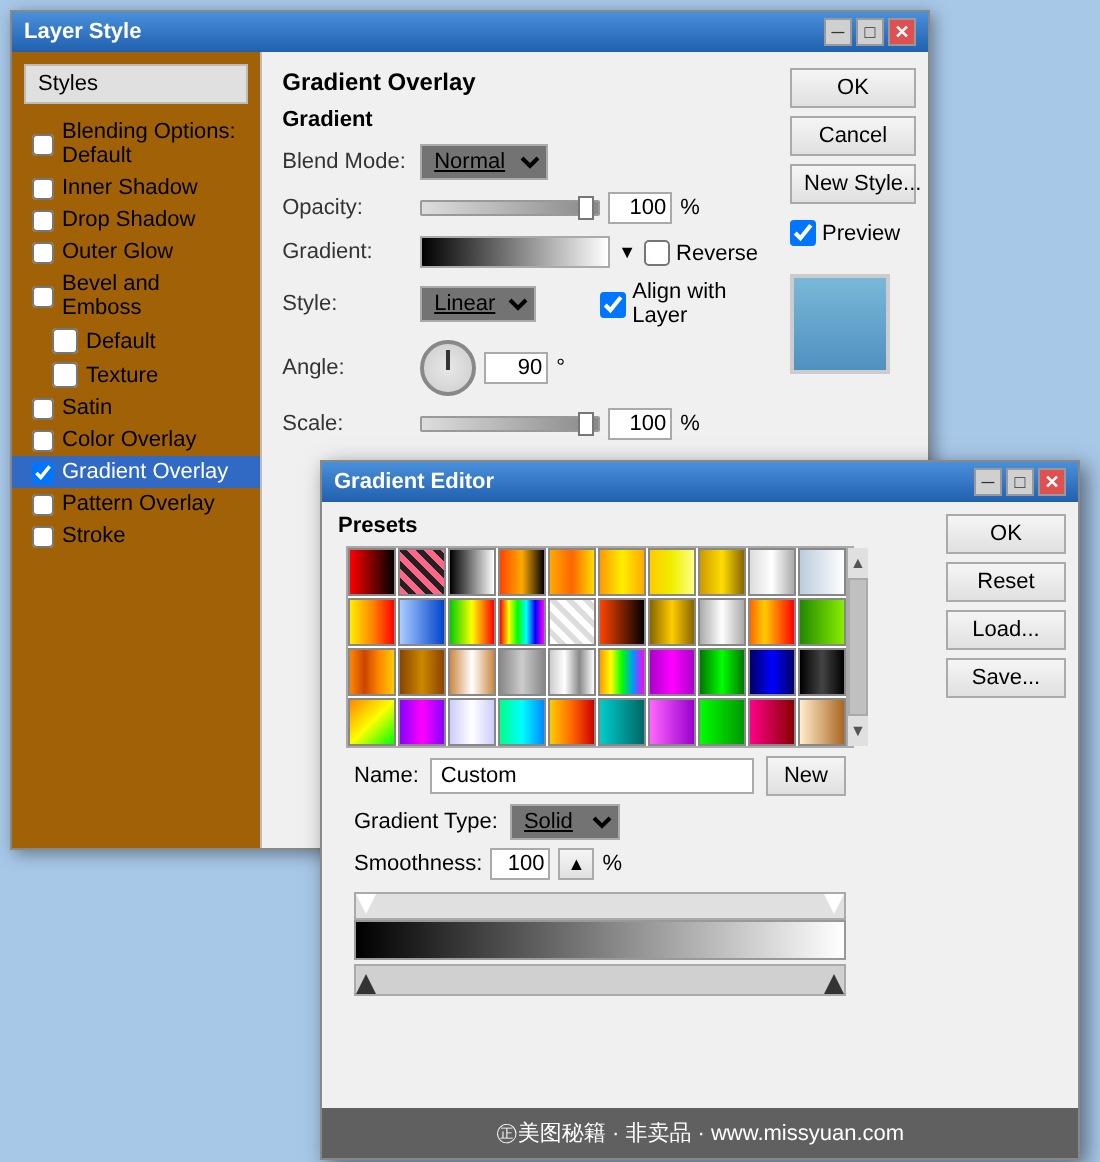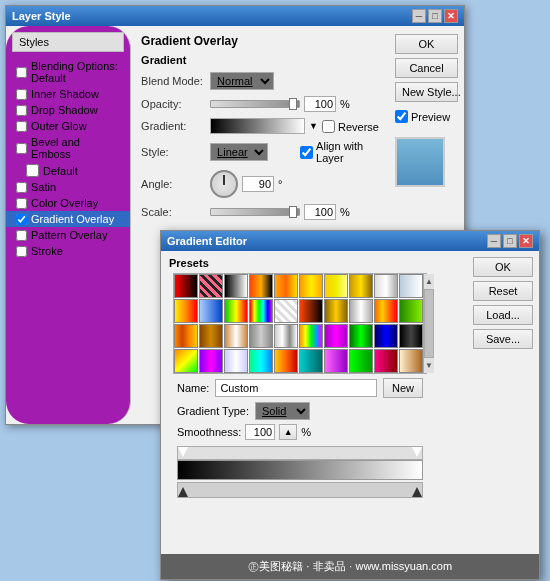--- a/index.html
+++ b/index.html
@@ -39,23 +39,22 @@
 
     .window-content {
       display: flex;
       height: calc(100% - 20px);
     }
 
     
     .sidebar {
       width: 155px;
       border-right: 1px solid #bbb;
-      background: #a21caf;
+      background: #a16207;
       overflow-y: auto;
-      border-radius: 23px;
     }
     .sidebar-header {
       background: #e0e0e0;
       border: 1px solid #bbb;
       padding: 3px 6px;
       margin: 6px;
       font-size: 11px;
     }
     .sidebar-item {
       padding: 2px 10px;
@@ -441,20 +440,24 @@
         <span>Outer Glow</span>
       </div>
       <div class="sidebar-item">
         <input type="checkbox" style="">
         <span>Bevel and Emboss</span>
       </div>
       <div class="sidebar-subitem">
         <input type="checkbox" style="">
         <span>Default</span>
       </div>
+      <div class="sidebar-subitem">
+        <input type="checkbox" style="">
+        <span>Texture</span>
+      </div>
       <div class="sidebar-item">
         <input type="checkbox" style="">
         <span>Satin</span>
       </div>
       <div class="sidebar-item">
         <input type="checkbox" style="">
         <span>Color Overlay</span>
       </div>
       <div class="sidebar-item active">
         <input type="checkbox" checked="" style="">

